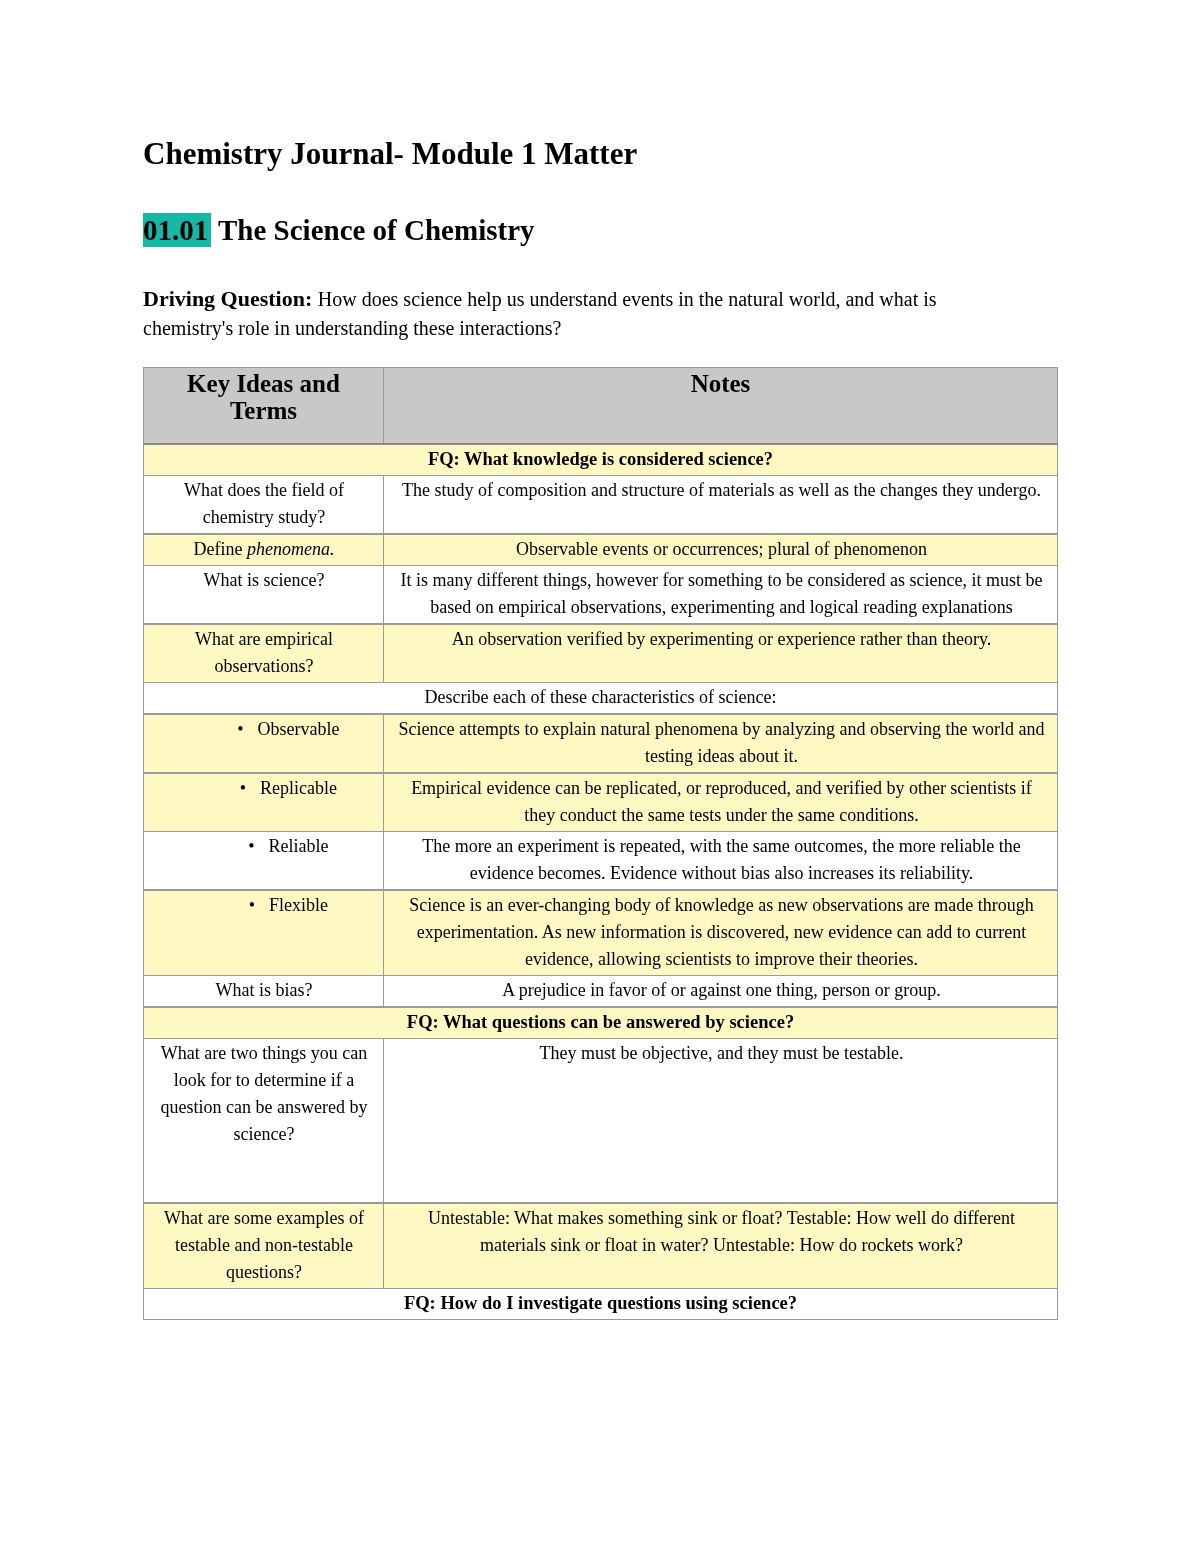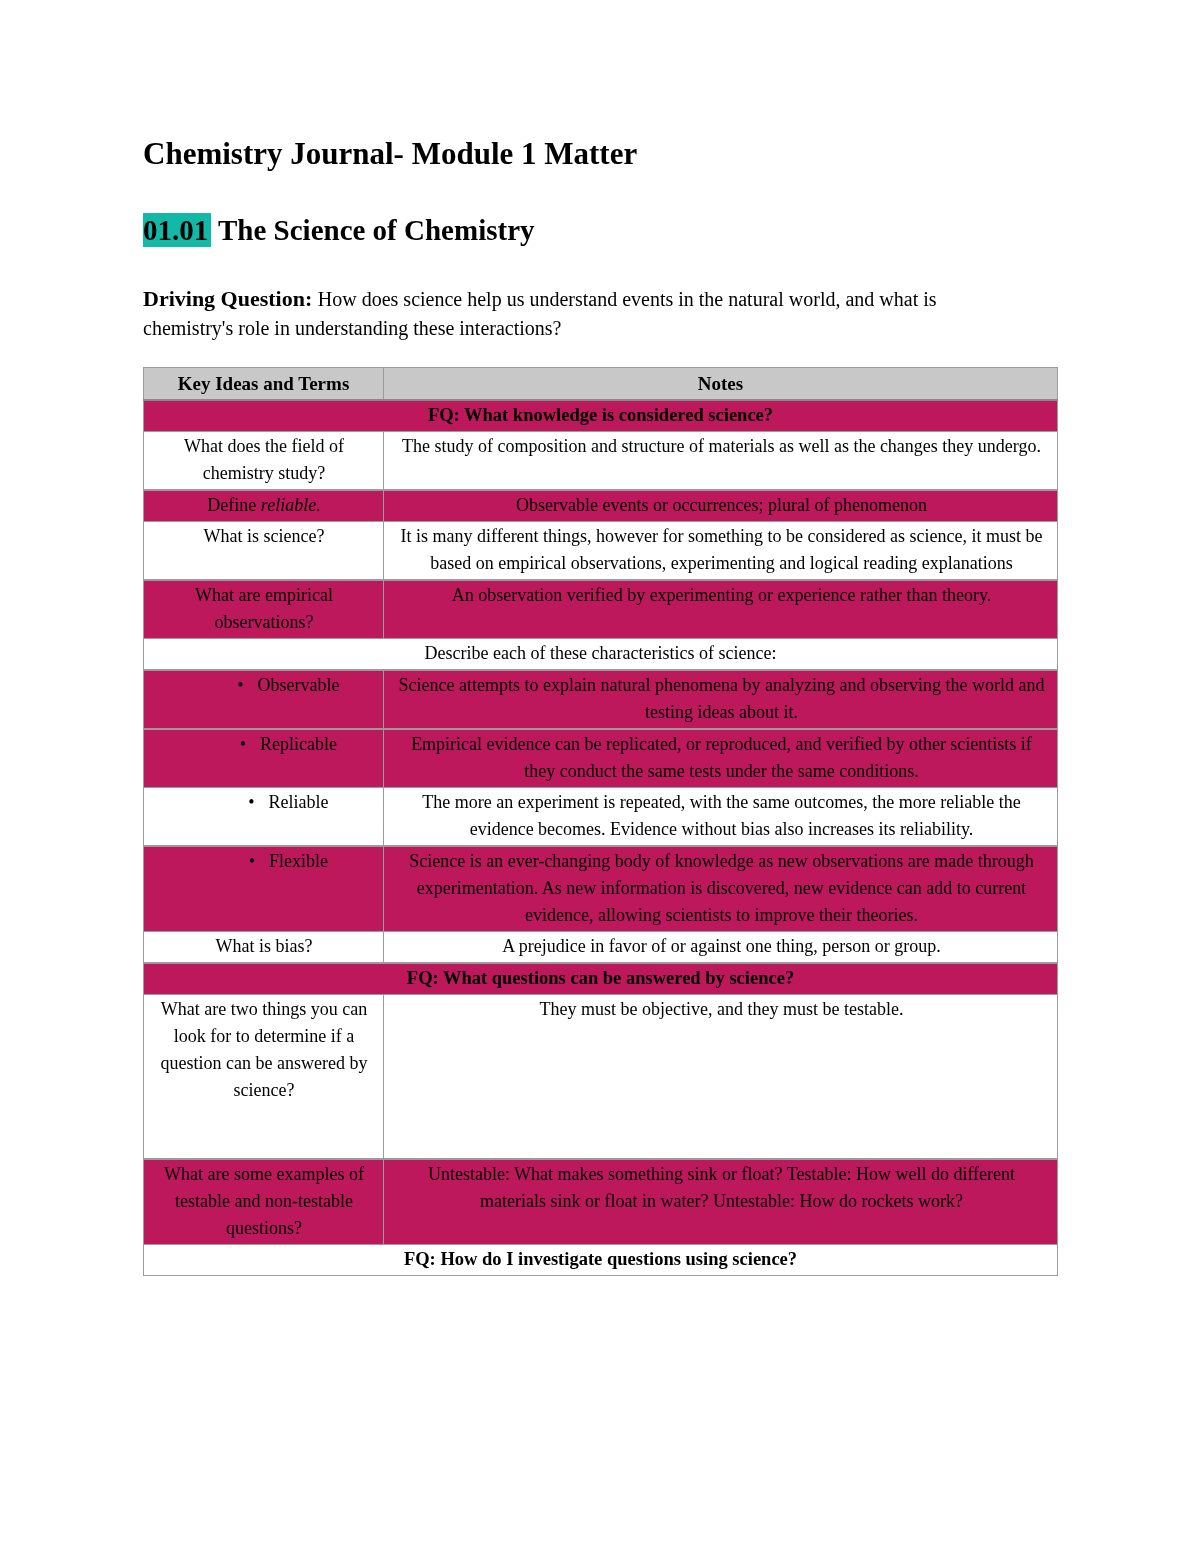--- a/index.html
+++ b/index.html
@@ -55,29 +55,29 @@
   }
   table.notes-table col.c1 { width: 240px; }
   table.notes-table col.c2 { width: 674px; }
   td, th {
     border: 1px solid #9b9b9b;
     vertical-align: top;
     padding: 1px 10px 2px 10px;
     text-align: center;
     font-weight: normal;
   }
-  tr.stripe td { background: #be185d; border-top-width: 2px; }
+  tr.stripe td { background: #fef9c3; border-top-width: 2px; }
   th.header-cell {
     background: #c8c8c8;
     font-weight: bold;
-    font-size: 19px;
+    font-size: 25px;
     text-align: center;
     border-bottom: 2px solid #8a8a8a;
     padding-top: 2px;
-    padding-bottom: 2px;
+    padding-bottom: 19px;
   }
   td.fq-cell {
     text-align: center;
     font-weight: bold;
     font-size: 18.5px;
   }
   td.span-cell { font-size: 18px; }
   td.q-cell { padding-left: 11px; }
   td.a-cell { padding-left: 12px; }
   td.bullet-cell { padding-left: 46px; }
@@ -109,21 +109,21 @@
     </thead>
     <tbody>
         <tr class="stripe">
           <td colspan="2" class="fq-cell">FQ: What knowledge is considered science?</td>
         </tr>
         <tr>
           <td class="q-cell">What does the field of chemistry study?</td>
           <td class="a-cell">The study of composition and structure of materials as well as the changes they undergo.</td>
         </tr>
         <tr class="stripe">
-          <td class="q-cell"><span>Define </span><span class="italic">reliable.</span></td>
+          <td class="q-cell"><span>Define </span><span class="italic">phenomena.</span></td>
           <td class="a-cell">Observable events or occurrences; plural of phenomenon</td>
         </tr>
         <tr>
           <td class="q-cell">What is science?</td>
           <td class="a-cell">It is many different things, however for something to be considered as science, it must be based on empirical observations, experimenting and logical reading explanations</td>
         </tr>
         <tr class="stripe">
           <td class="q-cell">What are empirical observations?</td>
           <td class="a-cell">An observation verified by experimenting or experience rather than theory.</td>
         </tr>

